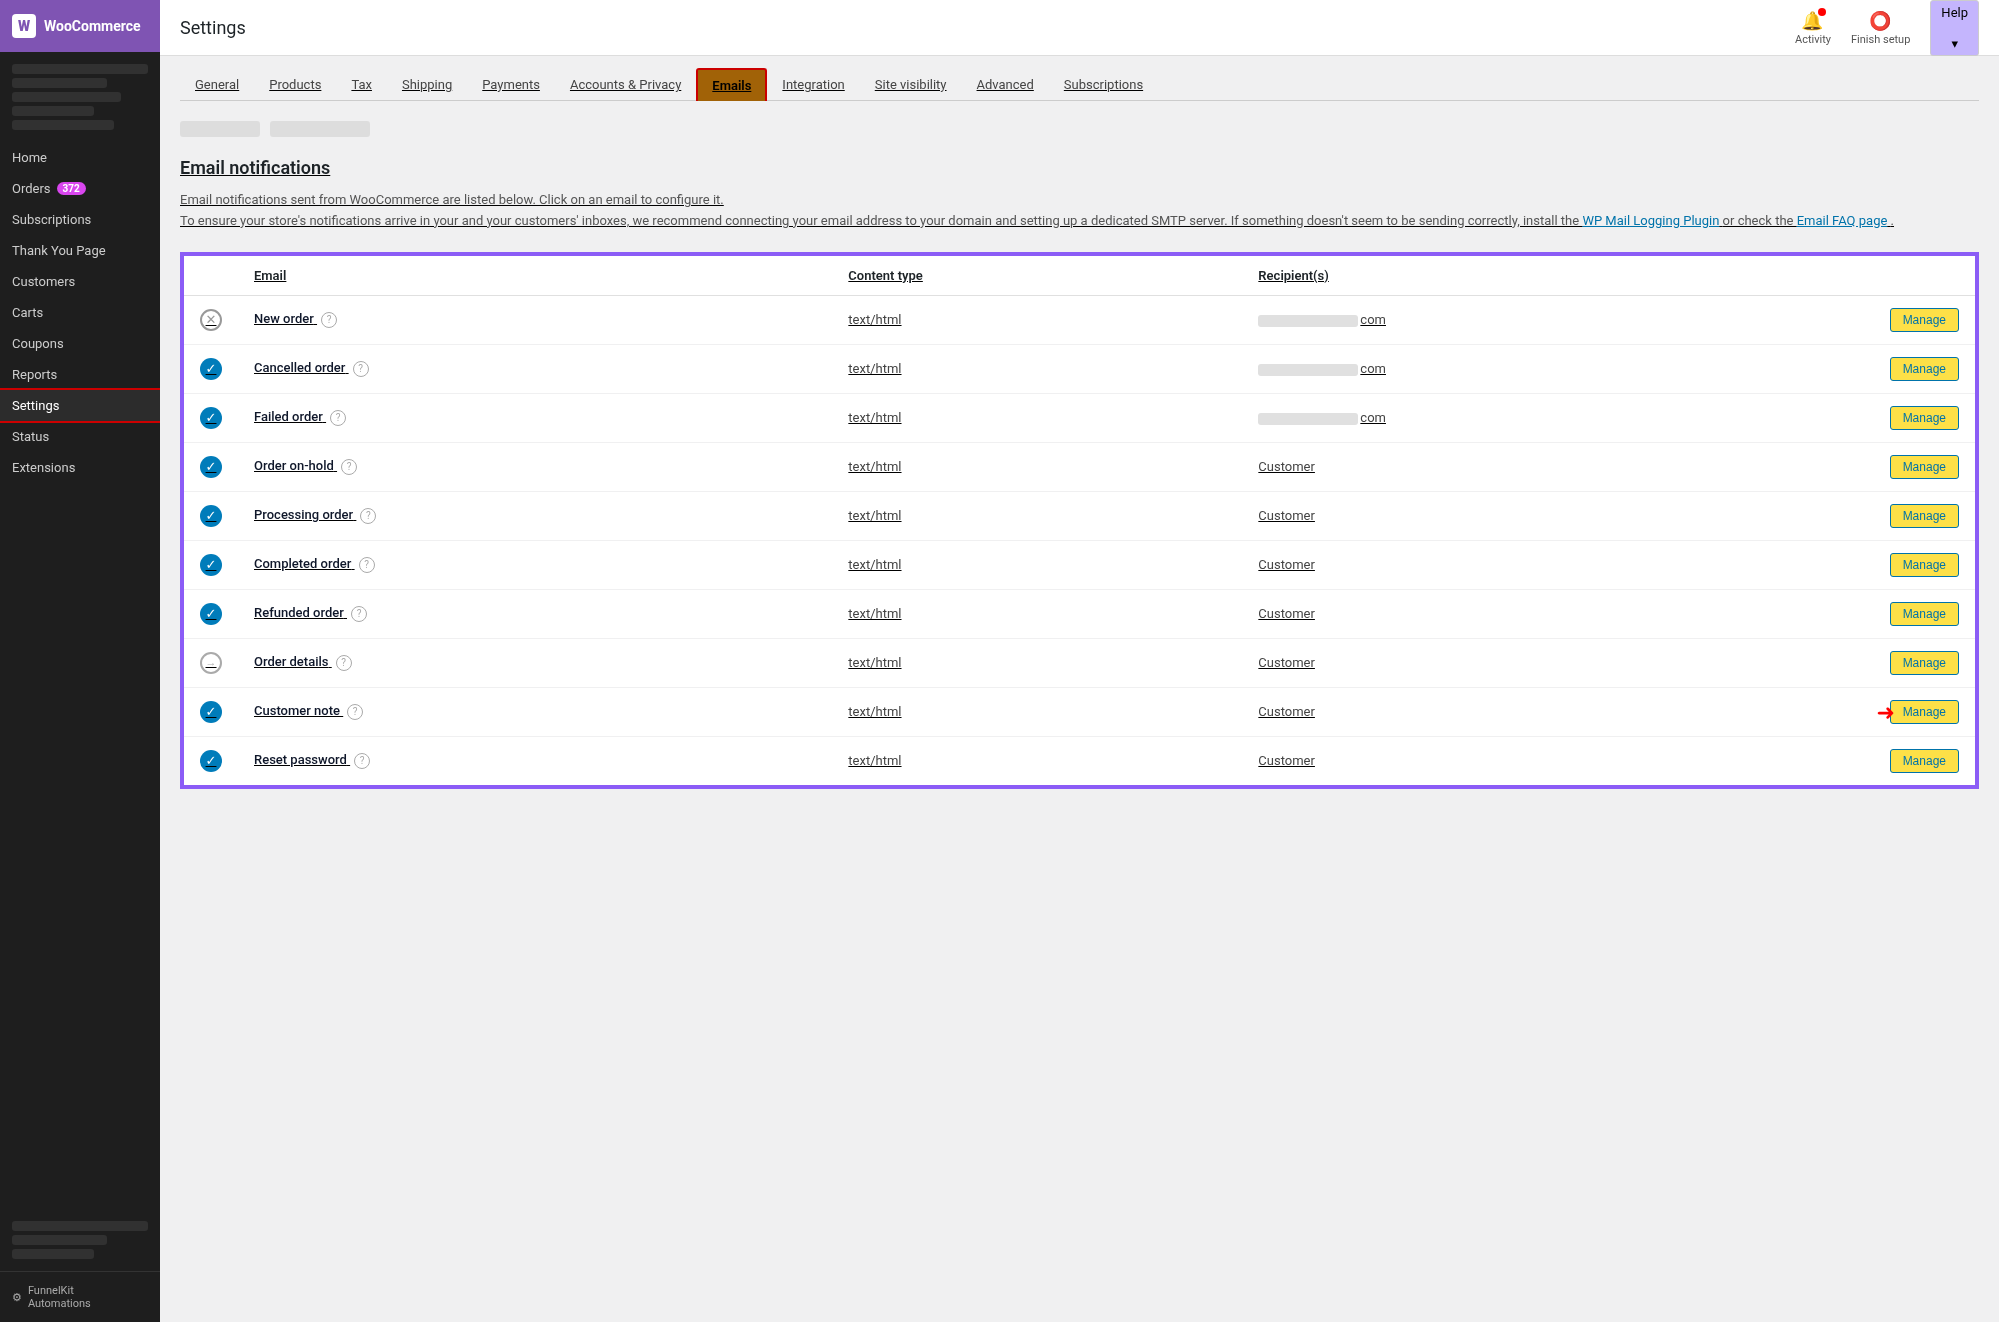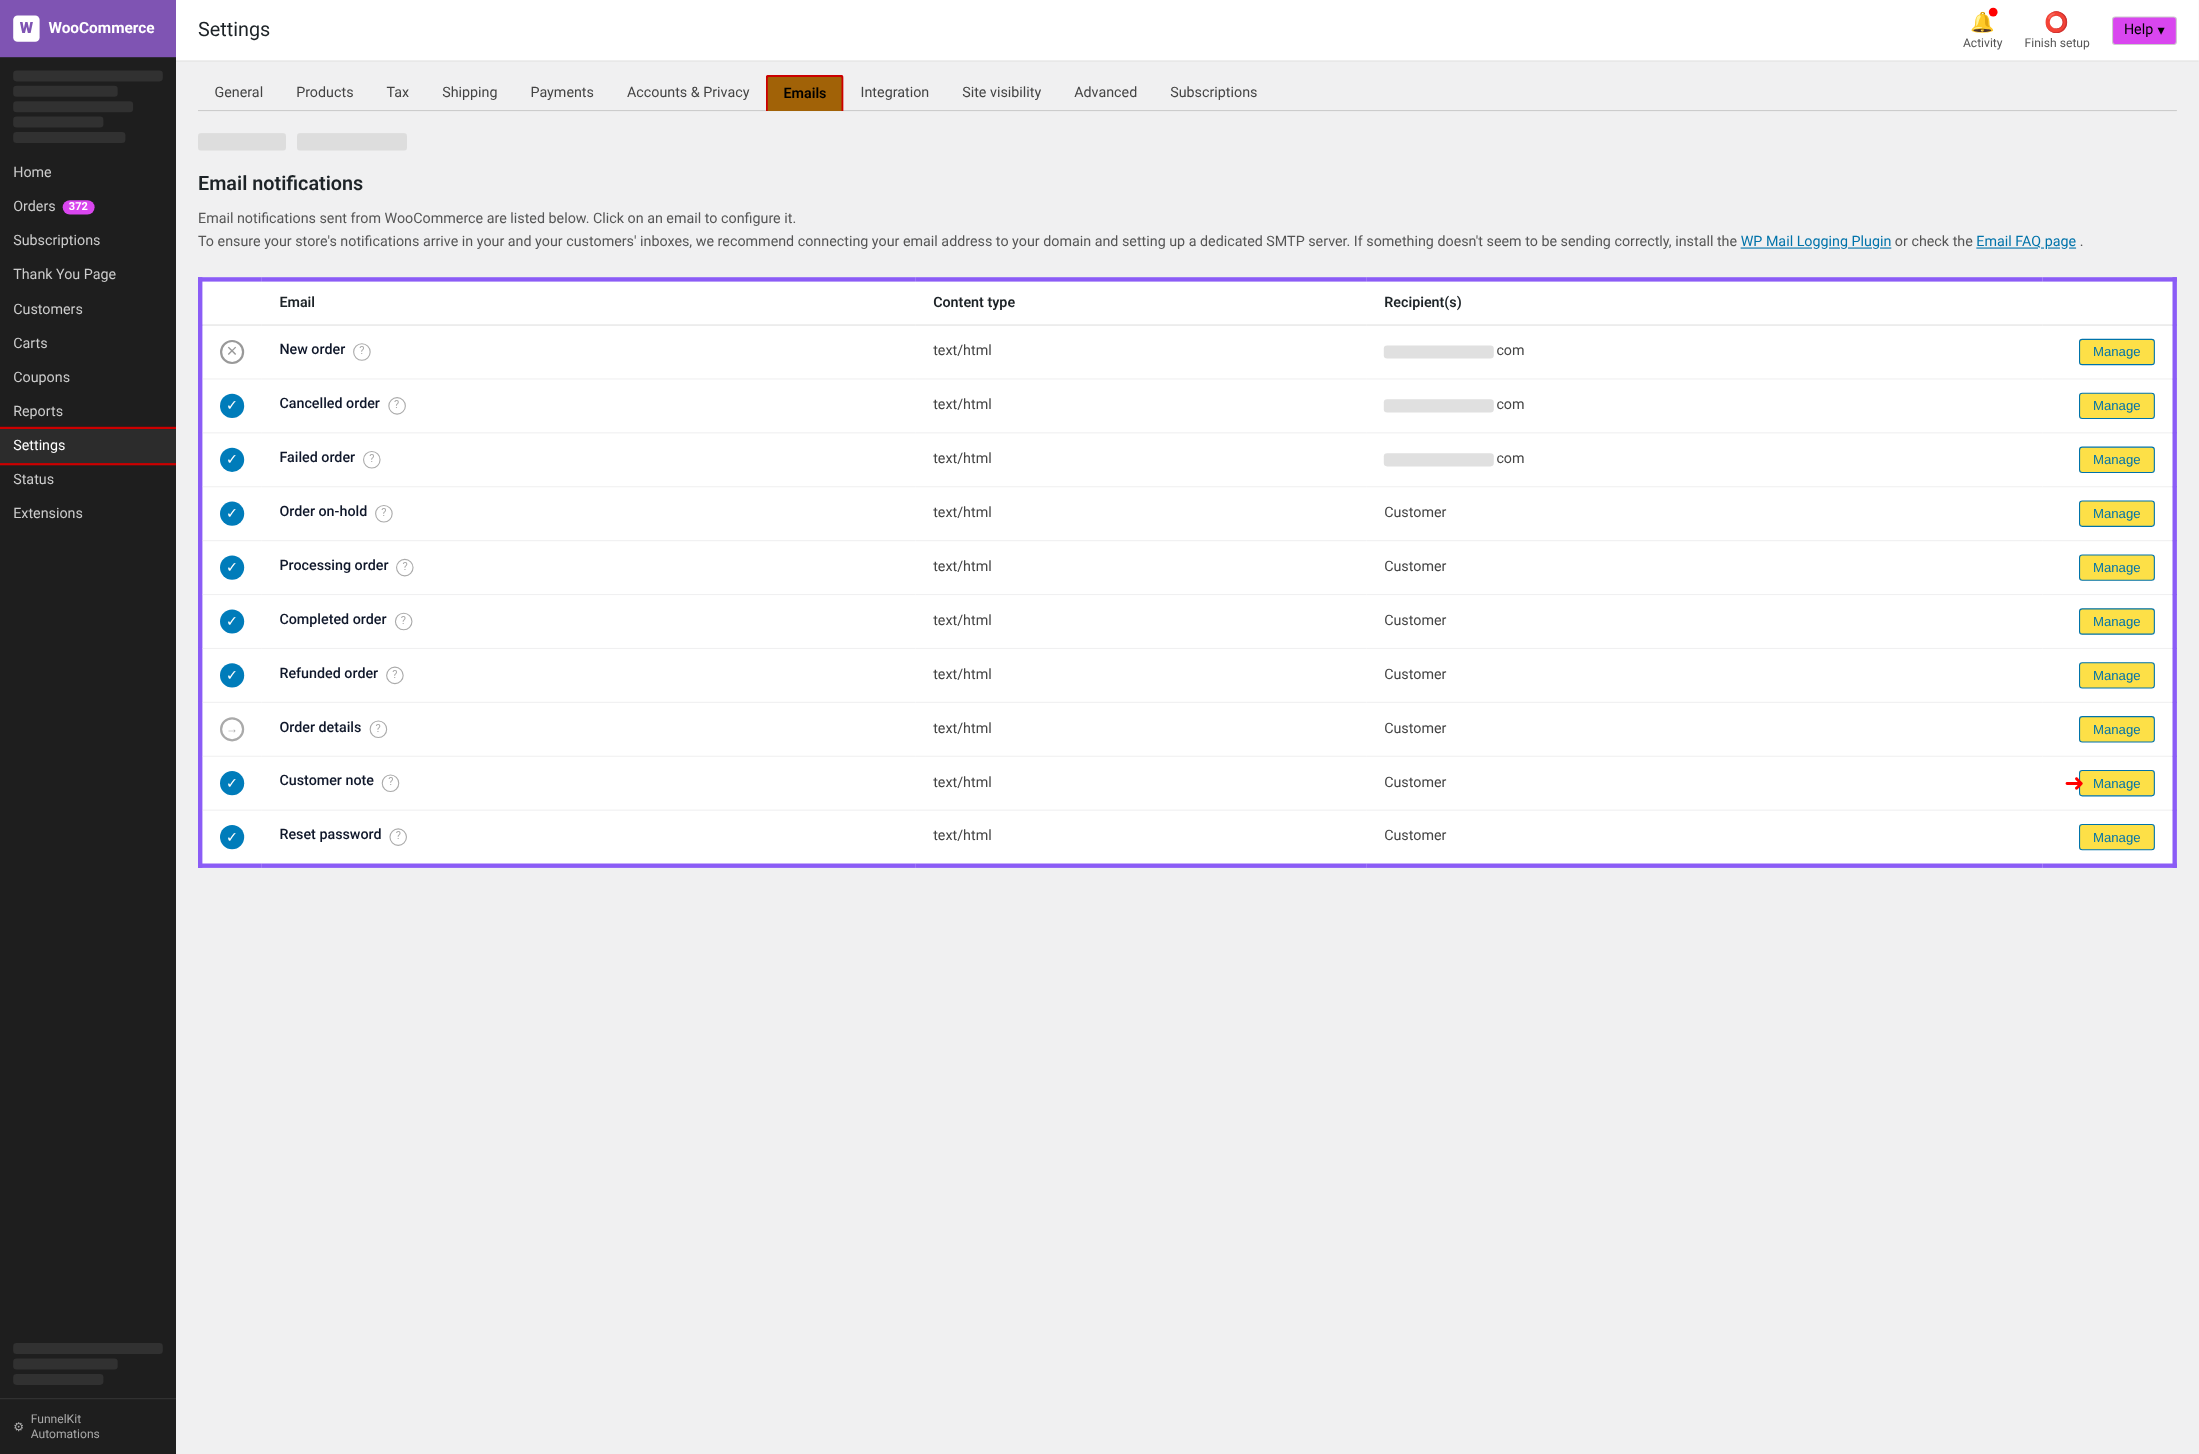--- a/index.html
+++ b/index.html
@@ -120,36 +120,38 @@
       position: relative;
     }
     .topbar-action-icon .dot {
       width: 8px; height: 8px;
       background: red;
       border-radius: 50%;
       position: absolute;
       top: -2px; right: -2px;
     }
     .help-btn {
-      background: #d946ef;
+      background: #c4b5fd;
       border: 1px solid #ccc;
       border-radius: 3px;
       padding: 4px 10px;
       cursor: pointer;
       font-size: 13px;
       display: flex;
       align-items: center;
-      gap: 4px;
+      gap: 16px;
+      flex-direction: column;
     }
 
     
     .content-area {
       flex: 1;
       overflow-y: auto;
       padding: 12px 20px 20px 20px;
+      text-decoration: underline;
     }
 
     
     .tabs-row {
       display: flex;
       gap: 0;
       border-bottom: 1px solid #ccc;
       margin-bottom: 20px;
       flex-wrap: wrap;
     }

